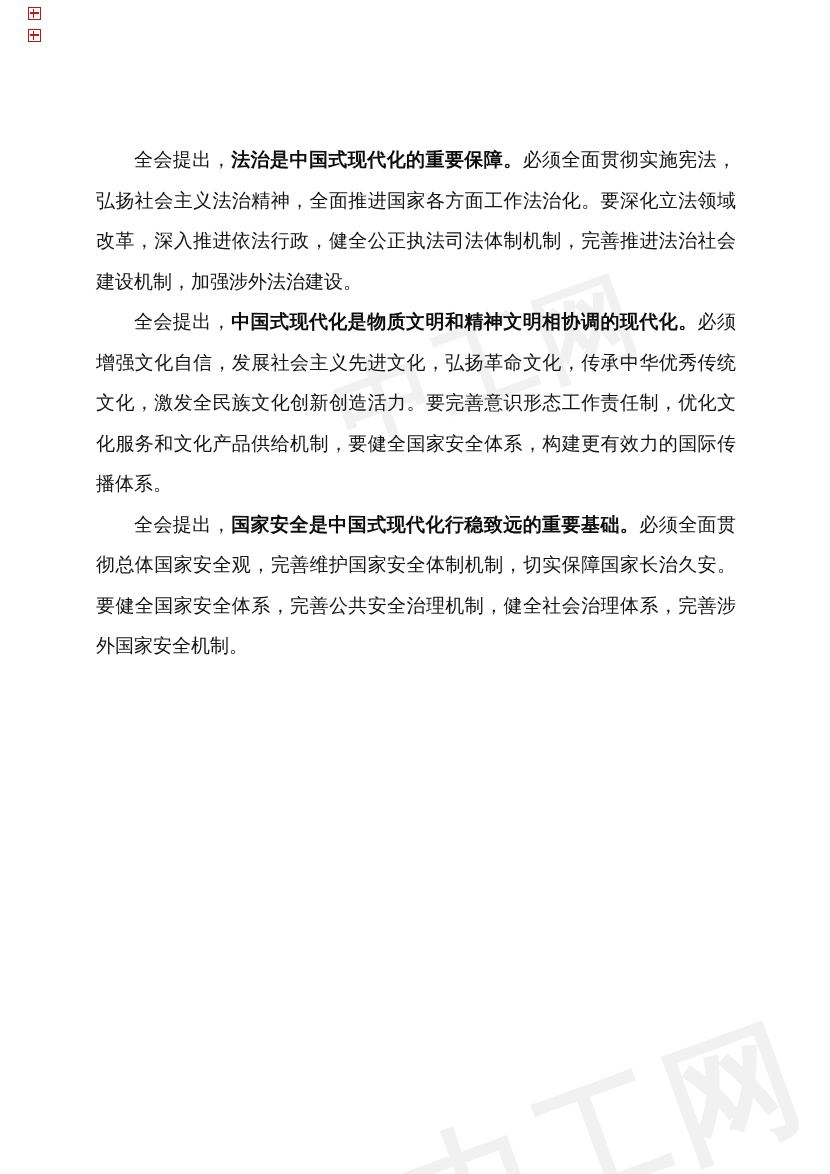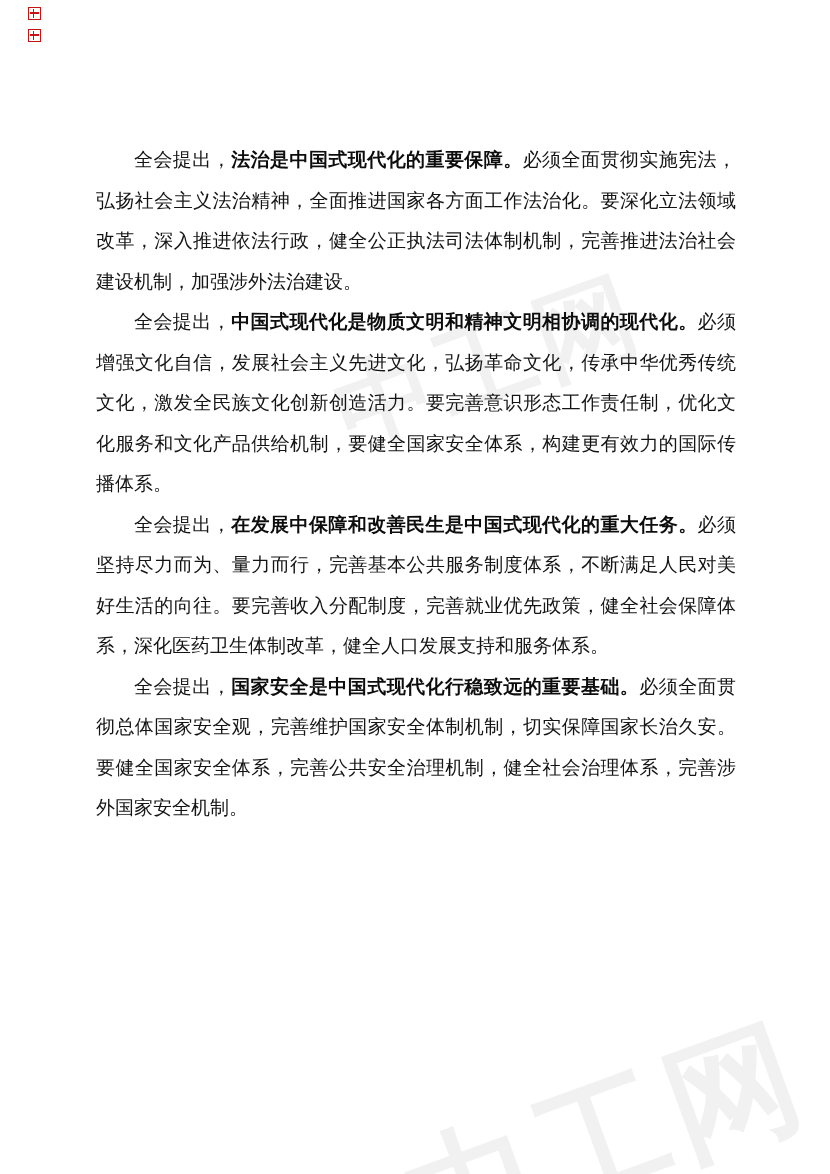--- a/index.html
+++ b/index.html
@@ -106,17 +106,16 @@
     <div class="red-mark"></div>
     <div class="red-mark"></div>
   </div>
 
   <div class="watermark mid">中工网</div>
   <div class="watermark bottom">中工网</div>
 
   <main class="doc-body">
       <p><span>全会提出，</span><b>法治是中国式现代化的重要保障。</b><span>必须全面贯彻实施宪法，弘扬社会主义法治精神，全面推进国家各方面工作法治化。要深化立法领域改革，深入推进依法行政，健全公正执法司法体制机制，完善推进法治社会建设机制，加强涉外法治建设。</span></p>
       <p><span>全会提出，</span><b>中国式现代化是物质文明和精神文明相协调的现代化。</b><span>必须增强文化自信，发展社会主义先进文化，弘扬革命文化，传承中华优秀传统文化，激发全民族文化创新创造活力。要完善意识形态工作责任制，优化文化服务和文化产品供给机制，要健全国家安全体系，构建更有效力的国际传播体系。</span></p>
-      <p><span>全会提出，</span><b>在发展中保障和改善民生是中国式现代化的重大任务。</b><span>必须坚持尽力而为、量力而行，完善基本公共服务制度体系，不断满足人民对美好生活的向往。要完善收入分配制度，完善就业优先政策，健全社会保障体系，深化医药卫生体制改革，健全人口发展支持和服务体系。</span></p>
       <p><span>全会提出，</span><b>国家安全是中国式现代化行稳致远的重要基础。</b><span>必须全面贯彻总体国家安全观，完善维护国家安全体制机制，切实保障国家长治久安。要健全国家安全体系，完善公共安全治理机制，健全社会治理体系，完善涉外国家安全机制。</span></p>
     </main>
 
 </div>
 
 </body></html>

